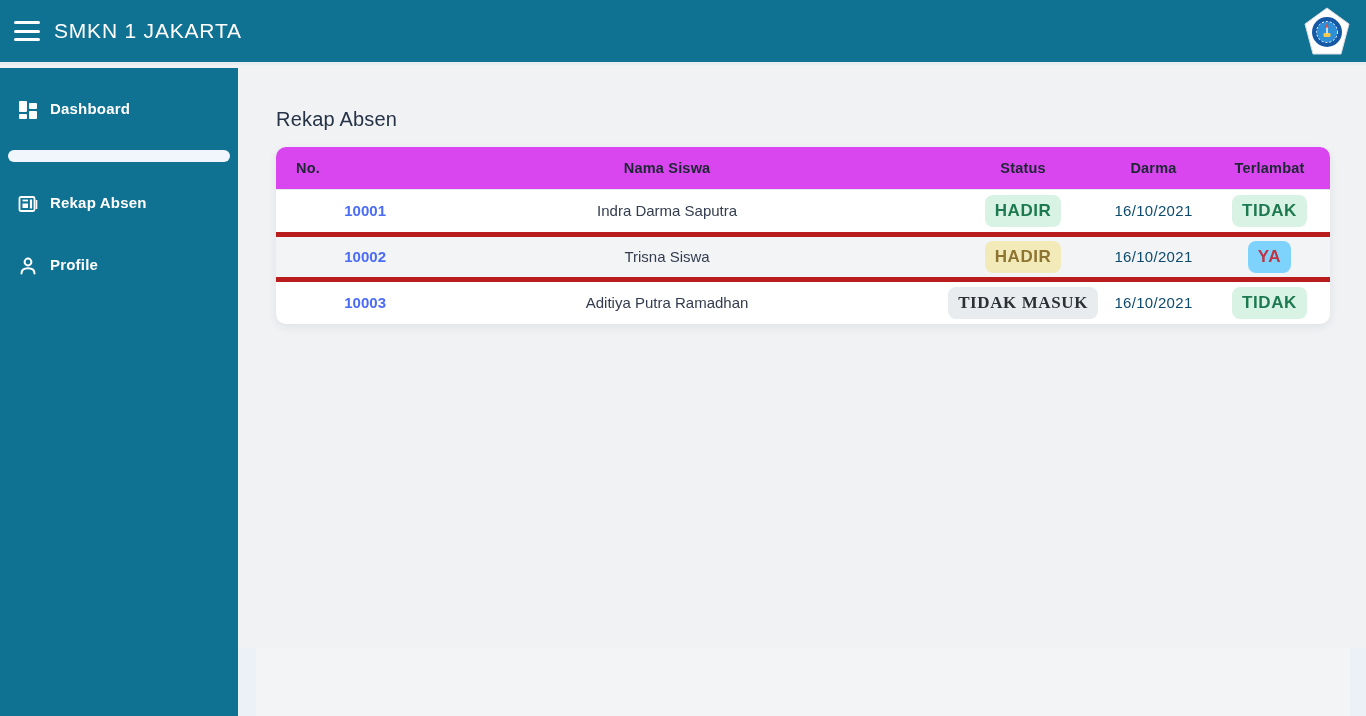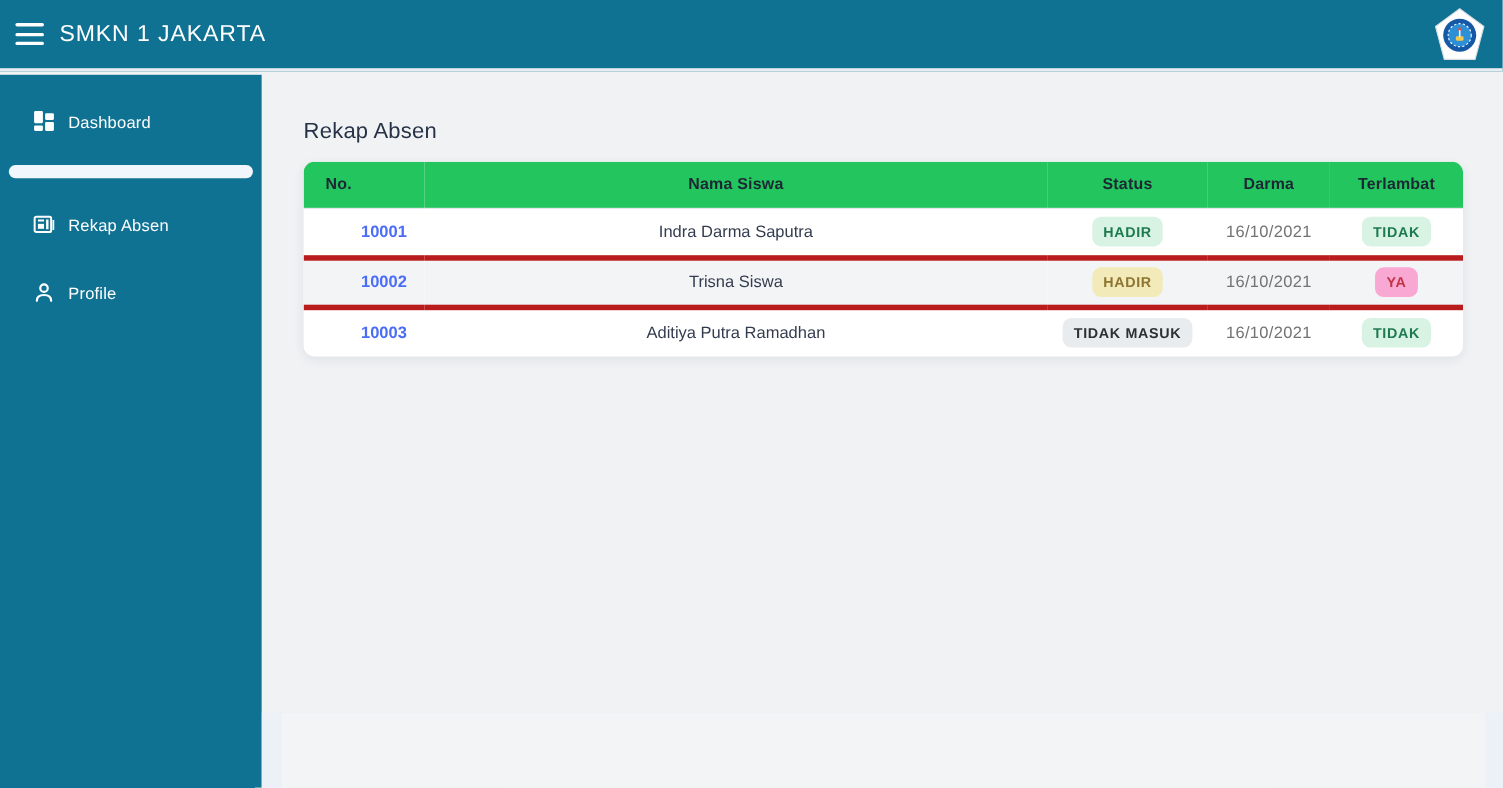--- a/index.html
+++ b/index.html
@@ -25,23 +25,23 @@
   .header-spacer { flex: 1; }
   .logo { width: 46px; height: 48px; }
 
   
   .sidebar {
     position: absolute; top: 68px; left: 0; bottom: 0; width: 238px;
     background: #107293;
     padding-top: 16px;
   }
   .side-item {
-    display: flex; align-items: flex-end; gap: 12px;
-    padding: 10px 30px; margin: 6px 0;
-    color: #ffffff; font-weight: 400; font-size: 15px;
+    display: flex; align-items: flex-start; gap: 12px;
+    padding: 10px 18px; margin: 6px 0;
+    color: #ffffff; font-weight: 700; font-size: 15px;
     cursor: pointer; letter-spacing: 0.2px;
   }
   .side-item .ic { width: 20px; height: 20px; flex: 0 0 20px; display: inline-flex; }
   .side-divider {
     height: 12px; background: #f1f6fc; border-radius: 7px;
     margin: 20px 8px 22px 8px;
   }
   .chev { margin-left: 2px; display: inline-flex; }
   .side-item.mt { margin-top: 22px; }
 
@@ -55,40 +55,40 @@
 
   .card {
     background: #ffffff; border-radius: 10px;
     box-shadow: 0 3px 10px rgba(40,50,70,0.08);
     overflow: hidden;
   }
   table { width: 100%; border-collapse: collapse; }
   col.c-no { width: 110px; } col.c-status { width: 146px; }
   col.c-date { width: 111px; } col.c-late { width: 121px; }
   thead th {
-    background: #22c55e; color: #1d2733; font-size: 14.5px; font-weight: 700;
+    background: #d946ef; color: #1d2733; font-size: 14.5px; font-weight: 700;
     height: 42px; text-align: center; letter-spacing: 0.2px;
     border-bottom: 1px solid #e4e8ec;
   }
   thead th.left { text-align: left; padding-left: 20px; }
   tbody td { height: 45px; text-align: center; font-size: 15px; color: #333c4e; }
-  tbody td.left { text-align: center; padding-left: 36px; }
+  tbody td.left { text-align: right; padding-left: 36px; }
   tbody tr + tr td { border-top: 5px solid #b91c1c; }
   tbody tr.striped td { background: #f3f4f6; }
   .row-link { color: #4a6cf7; font-weight: 700; font-size: 15px; text-decoration: none; cursor: pointer; }
-  .date-cell { color: #737373; letter-spacing: 0.3px; }
+  .date-cell { color: #0c4a6e; letter-spacing: 0.3px; }
 
   .badge {
     display: inline-block; padding: 6px 10px; border-radius: 8px;
-    font-size: 13px; font-weight: 700; letter-spacing: 0.6px; white-space: nowrap;
+    font-size: 17px; font-weight: 700; letter-spacing: 0.6px; white-space: nowrap;
   }
   .badge--success { background: #d8f3e3; color: #1d7a50; }
   .badge--warning { background: #f3eaba; color: #8d7430; }
-  .badge--danger  { background: #f9a8d4; color: #c03444; }
-  .badge--secondary { background: #e9ecef; color: #2b3035; }
+  .badge--danger  { background: #7dd3fc; color: #c03444; }
+  .badge--secondary { background: #e9ecef; color: #2b3035; font-family: Liberation Serif, serif; }
 
   
   .footer-band {
     position: absolute; left: 0; right: 0; bottom: 0; height: 68px;
     background: #ebf1f7;
   }
   .footer-band .inner {
     position: absolute; left: 18px; right: 16px; top: 0; bottom: 0;
     background: #f2f4f5;
   }

